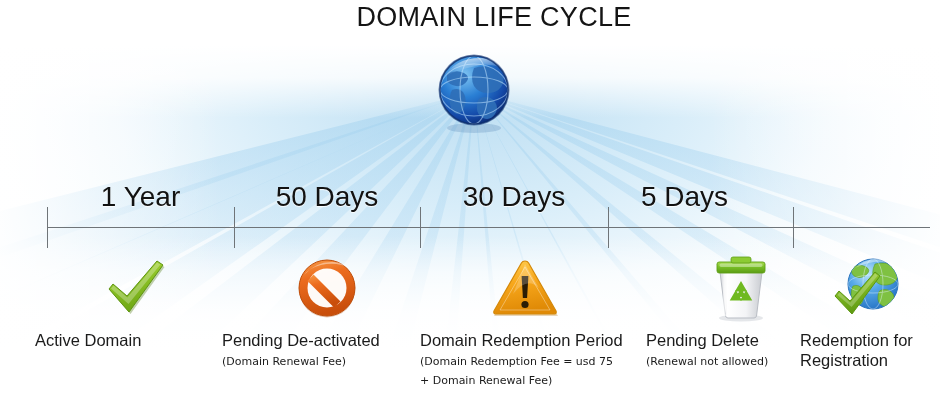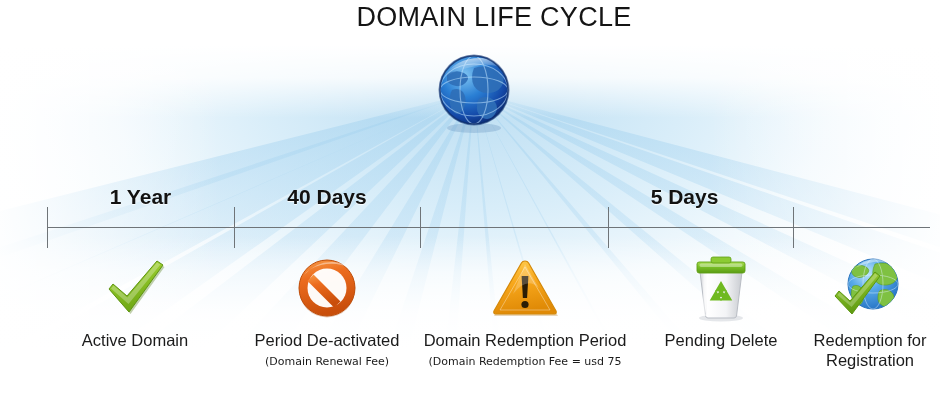--- a/index.html
+++ b/index.html
@@ -52,26 +52,26 @@
   .axis{
     position:absolute;left:47px;top:227px;width:883px;height:0;
     border-top:1.4px solid #6f7478;
   }
   .tick{
     position:absolute;top:207px;width:0;height:41px;
     border-left:1.4px solid #6f7478;
   }
   .period-label{
     position:absolute;top:184px;height:26px;line-height:26px;
-    text-align:center;font-size:21px;font-weight:bold;color:#121212;
+    text-align:center;font-size:28px;font-weight:normal;color:#121212;
     text-shadow:0 1px 1px rgba(255,255,255,0.9);
   }
 
   
-  .stage-col{position:absolute;top:252px;text-align:center;}
+  .stage-col{position:absolute;top:252px;}
   .stage-icon{height:72px;display:flex;align-items:center;justify-content:center;}
   .stage-title{
     margin-top:6px;font-size:16.5px;color:#1b1b1b;line-height:20px;
   }
   .stage-sub{
     margin-top:5px;font-size:11px;color:#1b1b1b;line-height:14px;
     font-family:"DejaVu Sans",sans-serif;
   }
   .stage-sub.gap{}
 </style>
@@ -157,21 +157,22 @@
   </div>
 
   <div class="axis"></div>
   <div class="tick" style="left:47px"></div>
   <div class="tick" style="left:234px"></div>
   <div class="tick" style="left:420px"></div>
   <div class="tick" style="left:608px"></div>
   <div class="tick" style="left:793px"></div>
 
   <div class="period-label" style="left:47px;width:187px">1 Year</div>
-  <div class="period-label" style="left:234px;width:186px">40 Days</div>
+  <div class="period-label" style="left:234px;width:186px">50 Days</div>
+  <div class="period-label" style="left:420px;width:188px">30 Days</div>
   <div class="period-label" style="left:592px;width:185px">5 Days</div>
 
   <div class="stage-col" style="left:35px;width:200px">
     <div class="stage-icon">
       <svg width="66" height="62" viewBox="0 0 66 62">
         <defs>
           <linearGradient id="ckg" x1="0" y1="0" x2="0.3" y2="1">
             <stop offset="0%" stop-color="#b4dd3c"></stop>
             <stop offset="48%" stop-color="#8cc224"></stop>
             <stop offset="100%" stop-color="#6ea715"></stop>
@@ -195,21 +196,21 @@
             <stop offset="100%" stop-color="#c94e0b"></stop>
           </linearGradient>
         </defs>
         <circle cx="31" cy="32.5" r="28" fill="#a8450a" opacity="0.28"></circle>
         <circle cx="31" cy="31" r="28" fill="url(#pg)" stroke="#bf4e0a" stroke-width="1"></circle>
         <circle cx="31" cy="31" r="19.5" fill="#ffffff" opacity="0.97"></circle>
         <path d="M17.5 17.5 L44.5 44.5 L38 50.5 L11.5 24 Z" fill="url(#pg)"></path>
         <path d="M8 18 q12 -14 30 -13 q11 1 17 7 q-14 -8 -30 -4 q-12 3 -17 10 z" fill="#ffffff" opacity="0.42"></path>
       </svg>
     </div>
-    <div class="stage-title">Period De-activated</div>
+    <div class="stage-title">Pending De-activated</div>
     <div class="stage-sub">(Domain Renewal Fee)</div>
   </div>
 
   <div class="stage-col" style="left:420px;width:210px">
     <div class="stage-icon">
       <svg width="68" height="60" viewBox="0 0 68 60">
         <defs>
           <linearGradient id="wg" x1="0" y1="0" x2="0.2" y2="1">
             <stop offset="0%" stop-color="#ffcf52"></stop>
             <stop offset="45%" stop-color="#f8a81c"></stop>
@@ -219,23 +220,24 @@
         <path d="M34 3 L66 56 L2 56 Z" fill="#b06c04" opacity="0.28" transform="translate(1,2)"></path>
         <path d="M34 3 Q36.5 3 37.6 5 L65 53 Q66 56 62.5 56 L5.5 56 Q2 56 3 53 L30.4 5 Q31.5 3 34 3 Z" fill="url(#wg)" stroke="#d4890a" stroke-width="1.2"></path>
         <path d="M34 9 L59 52 L9 52 Z" fill="none" stroke="#ffffff" stroke-width="1" opacity="0.35"></path>
         <path d="M30.6 18 L37.4 18 L36.1 40 L31.9 40 Z" fill="#2b1d05"></path>
         <circle cx="34" cy="46.5" r="3.6" fill="#2b1d05"></circle>
         <path d="M34 6 L48 30 Q36 18 22 36 Z" fill="#ffffff" opacity="0.22"></path>
       </svg>
     </div>
     <div class="stage-title">Domain Redemption Period</div>
     <div class="stage-sub gap">(Domain Redemption Fee = usd 75</div>
-  </div>
-
-  <div class="stage-col" style="left:626px;width:190px">
+    <div class="stage-sub">+ Domain Renewal Fee)</div>
+  </div>
+
+  <div class="stage-col" style="left:646px;width:190px">
     <div class="stage-icon">
       <svg width="62" height="68" viewBox="0 0 62 68">
         <defs>
           <linearGradient id="binb" x1="0" y1="0" x2="1" y2="0">
             <stop offset="0%" stop-color="#d8dade"></stop>
             <stop offset="18%" stop-color="#ffffff"></stop>
             <stop offset="62%" stop-color="#f3f4f6"></stop>
             <stop offset="100%" stop-color="#c9ccd1"></stop>
           </linearGradient>
           <linearGradient id="lidg" x1="0" y1="0" x2="0" y2="1">
@@ -251,20 +253,21 @@
         <rect x="21" y="3" width="20" height="6" rx="2" fill="#8ccb33" stroke="#5f9f16" stroke-width="0.8"></rect>
         <g fill="#6fb91f" transform="translate(31,40) scale(0.93)">
           <path d="M0,-14 L6.6,-2.6 L2.2,-2.6 L2.2,3 L-2.2,3 L-2.2,-2.6 L-6.6,-2.6 Z" transform="rotate(0)"></path>
           <path d="M0,-14 L6.6,-2.6 L2.2,-2.6 L2.2,3 L-2.2,3 L-2.2,-2.6 L-6.6,-2.6 Z" transform="rotate(120)"></path>
           <path d="M0,-14 L6.6,-2.6 L2.2,-2.6 L2.2,3 L-2.2,3 L-2.2,-2.6 L-6.6,-2.6 Z" transform="rotate(240)"></path>
         </g>
         <path d="M13.5 20 L19 20 L15.5 60 L17.5 62 L13 62 Z" fill="#ffffff" opacity="0.55"></path>
       </svg>
     </div>
     <div class="stage-title">Pending Delete</div>
+    <div class="stage-sub">(Renewal not allowed)</div>
   </div>
 
   <div class="stage-col" style="left:800px;width:140px">
     <div class="stage-icon">
       <svg width="74" height="64" viewBox="0 0 74 64">
         <defs>
           <radialGradient id="gg2" cx="38%" cy="28%" r="76%">
             <stop offset="0%" stop-color="#bfe6fb"></stop>
             <stop offset="45%" stop-color="#57a9e8"></stop>
             <stop offset="100%" stop-color="#2573c4"></stop>

